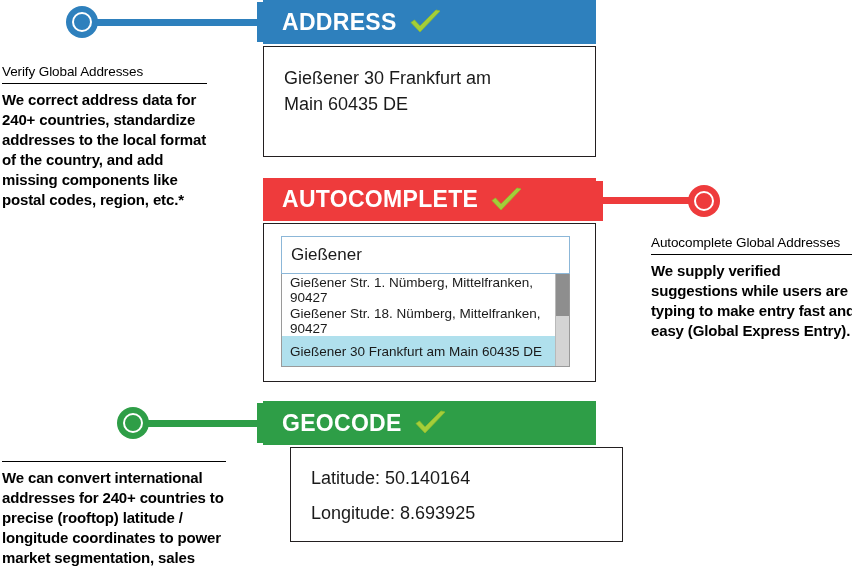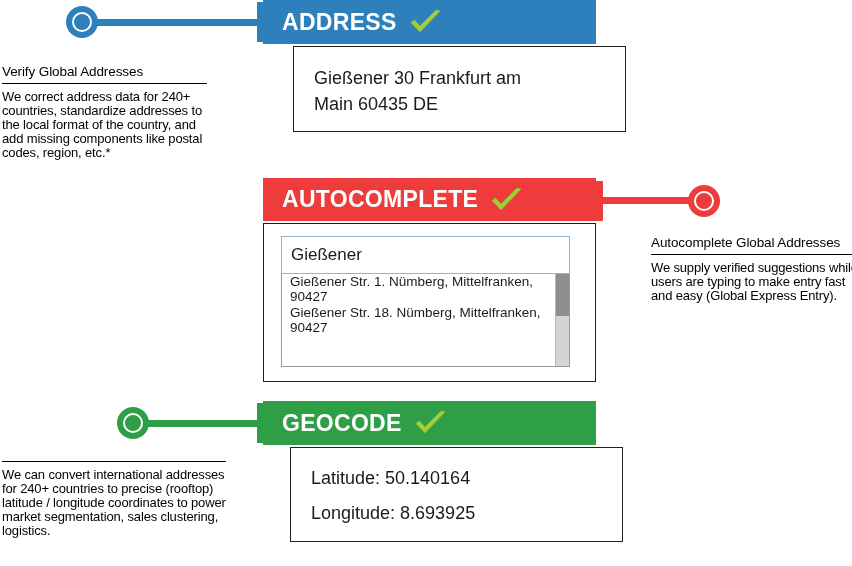--- a/index.html
+++ b/index.html
@@ -107,20 +107,21 @@
     border: 1px solid #9a9a9a;
     border-top: none;
     box-sizing: border-box;
     background: #ffffff;
     overflow: hidden;
   }
   .ac-item {
     box-sizing: border-box;
     height: 31px;
     display: flex;
+    align-items: center;
     padding-left: 8px;
     font-size: 13.5px;
     color: #1a1a1a;
     background: #ffffff;
     width: 274px;
   }
   .ac-item.selected {
     background: #b0e0ed;
   }
   .ac-scrollbar {
@@ -163,23 +164,23 @@
     letter-spacing: -0.1px;
     padding-bottom: 4px;
     white-space: nowrap;
   }
   .annotation .ann-rule {
     height: 1px;
     background: #000000;
     margin-bottom: 6px;
   }
   .annotation .ann-body {
-    font-weight: normal;
-    font-size: 13px;
-    line-height: 14px;
+    font-weight: bold;
+    font-size: 15px;
+    line-height: 20px;
     letter-spacing: -0.15px;
   }
 </style>
 </head>
 <body>
 
 <div id="stage">
 
   <div class="conn-line" style="left:90px; top:19px; width:175px; background:#2e80bd;"></div>
   <div class="conn-cap" style="left:257px; top:2px; height:40px; background:#2e80bd;"></div>
@@ -189,21 +190,21 @@
 
   <div class="panel-header" style="left:263px; top:0px; width:333px; height:44px; background:#2e80bd;">
     <span class="title">ADDRESS</span>
     <span class="check">
       <svg width="34" height="26" viewBox="0 0 34 26" aria-hidden="true">
         <path d="M2 13.5 L11 23 L31 2 L27 1 L11 17 L5.5 11 Z" fill="#a4ce39"></path>
         <path d="M2 13.5 L11 23 L31 2 L27 1 L11 17 L5.5 11 Z" fill="none" stroke="#8fbb2c" stroke-width="0.8"></path>
       </svg>
     </span>
   </div>
-  <div class="panel-body" id="address-body" style="left:263px; top:46px; width:333px; height:86px;margin-left:30px;">
+  <div class="panel-body" id="address-body" style="left:263px; top:46px; width:333px; height:111px;">
     <div class="line">Gießener 30 Frankfurt am</div>
     <div class="line">Main 60435 DE</div>
   </div>
 
   <div class="conn-cap" style="left:594px; top:181px; height:40px; background:#ee3b3c;"></div>
   <div class="conn-line" style="left:599px; top:197px; width:100px; background:#ee3b3c;"></div>
   <div class="conn-node" style="left:688px; top:185px; background:#ee3b3c;">
     <span class="ring"></span>
   </div>
 
@@ -222,20 +223,23 @@
       <span>Gießener</span>
     </div>
 
     <div class="ac-list-wrap">
       <div class="ac-item">
         <span>Gießener Str. 1. Nümberg, Mittelfranken, 90427</span>
       </div>
       <div class="ac-item">
         <span>Gießener Str. 18. Nümberg, Mittelfranken, 90427</span>
       </div>
+      <div class="ac-item selected">
+        <span>Gießener 30 Frankfurt am Main 60435 DE</span>
+      </div>
       <div class="ac-scrollbar">
         <div class="ac-thumb"></div>
       </div>
     </div>
   </div>
 
   <div class="conn-line" style="left:140px; top:420px; width:125px; background:#2e9e47;"></div>
   <div class="conn-cap" style="left:257px; top:403px; height:40px; background:#2e9e47;"></div>
   <div class="conn-node" style="left:117px; top:407px; background:#2e9e47;">
     <span class="ring"></span>

